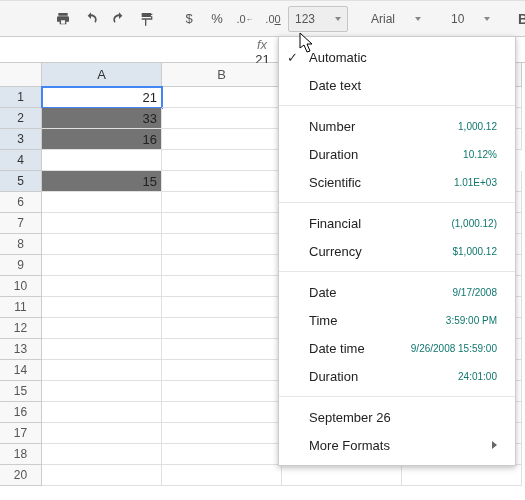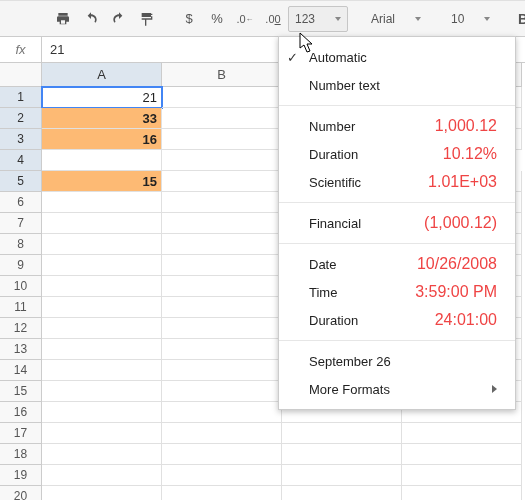--- a/index.html
+++ b/index.html
@@ -9,40 +9,40 @@
   .tbtn { min-width: 26px; height: 26px; display: flex; align-items: center; justify-content: center; cursor: pointer; color: #555; border:1px solid transparent; border-radius:2px;}
   .tbtn svg { width: 16px; height: 16px; fill: #555; }
   .sep { width: 1px; height: 22px; background: #ccc; margin: 0 6px; }
   .txtbtn { padding: 0 4px; color: #555; font-size:13px;}
   .drop { display:flex; align-items:center; gap:20px; padding:0 6px; height:26px; cursor:pointer; color:#555; border:1px solid transparent; border-radius:2px;}
   .drop.active{border-color:#c6c6c6; background:#eee;}
   .caret { width:0; height:0; border-left:3px solid transparent; border-right:3px solid transparent; border-top:4px solid #888;}
   .font-drop { width: 90px; justify-content:center;}
   .size-drop { width: 50px; justify-content:space-between;}
 
-  .formula-bar { height: 26px; display: flex; align-items: center; border-bottom: 1px solid #ccc; }
+  .formula-bar { height: 26px; display: flex; align-items: center; border-bottom: 1px solid #ccc; flex-direction: column; }
   .fx { width: 42px; text-align: center; font-style: italic; color: #777; font-size: 13px; border-right: 1px solid #ccc; height:100%; display:flex; align-items:center; justify-content:center;}
   .fval { padding: 0 8px; flex: 1; font-size: 13px; color: #333; }
 
   .grid-wrap { display: flex; position: relative; }
   .corner { width: 42px; height: 24px; background: #f8f8f8; border-right: 1px solid #ccc; border-bottom: 1px solid #ccc; }
   .cols { display: flex; flex: 1; }
   .col-h { width: 120px; height: 24px; background: #f8f8f8; border-right: 1px solid #ccc; border-bottom: 1px solid #ccc; text-align: center; line-height: 24px; color: #555; font-size: 13px;}
   .rows { position: absolute; top: 24px; left: 0; right: 0; }
   .row { display: flex; height: 21px; }
   .row-h { width: 42px; background: #f8f8f8; border-right: 1px solid #ccc; border-bottom: 1px solid #ccc; text-align: center; line-height: 21px; color: #555; font-size: 12px;}
   .cell { width: 120px; border-right: 1px solid #e0e0e0; border-bottom: 1px solid #e0e0e0; line-height: 21px; padding: 0 4px; text-align: right; font-size: 13px; color: #222; }
-  .cell.sel { background: #fdba74; font-weight: bold; }
+  .cell.sel { background: #737373; }
   .cell.active { background: #fff; outline: 2px solid #4285f4; outline-offset: -1px; }
   .col-h.sel, .row-h.sel { background:#dde6ef; color:#333; }
 
   .menu { position: absolute; top: 35px; left: 278px; width: 238px; background: #fff; border: 1px solid rgba(0,0,0,.2); box-shadow: 0 2px 6px rgba(0,0,0,.25); padding: 6px 0; z-index:10;}
   .mi { height: 28px; display: flex; align-items: center; padding: 0 18px 0 30px; cursor: pointer; font-size: 13px; color: #222; position:relative;}
   .mi .check { position:absolute; left:8px; font-size:13px; color:#333;}
-  .mi .ex { margin-left: auto; color: #ef4444; font-size: 16px; }
+  .mi .ex { margin-left: auto; color: #0f766e; font-size: 10px; }
   .msep { height: 1px; background: #e6e6e6; margin: 6px 0; }
   .mi .arrow { margin-left:auto; width:0; height:0; border-top:4px solid transparent; border-bottom:4px solid transparent; border-left:5px solid #666;}
   .cursor { position:absolute; top: 31px; left: 299px; z-index:20; pointer-events:none; }
 </style>
 </head>
 <body>
 
 <div class="app">
 
   <div class="toolbar">
@@ -222,70 +222,71 @@
           <div class="cell"></div>
         </div>
         <div class="row">
           <div class="row-h">18</div>
           <div class="cell"></div>
           <div class="cell"></div>
           <div class="cell"></div>
           <div class="cell"></div>
         </div>
         <div class="row">
-          <div class="row-h">19</div>
-          <div class="cell"></div>
-          <div class="cell"></div>
-          <div class="cell"></div>
-          <div class="cell"></div>
-        </div>
-        <div class="row">
           <div class="row-h">20</div>
           <div class="cell"></div>
           <div class="cell"></div>
           <div class="cell"></div>
           <div class="cell"></div>
         </div>
       </div>
   </div>
 
   <div class="menu">
     <div class="mi">
       <span class="check">✓</span>
       <span>Automatic</span>
     </div>
     <div class="mi">
-      <span>Number text</span>
+      <span>Date text</span>
     </div>
     <div class="msep"></div>
     <div class="mi">
       <span>Number</span>
       <span class="ex">1,000.12</span>
     </div>
     <div class="mi">
       <span>Duration</span>
       <span class="ex">10.12%</span>
     </div>
     <div class="mi">
       <span>Scientific</span>
       <span class="ex">1.01E+03</span>
     </div>
     <div class="msep"></div>
     <div class="mi">
       <span>Financial</span>
       <span class="ex">(1,000.12)</span>
     </div>
+    <div class="mi">
+      <span>Currency</span>
+      <span class="ex">$1,000.12</span>
+    </div>
     <div class="msep"></div>
     <div class="mi">
       <span>Date</span>
-      <span class="ex">10/26/2008</span>
+      <span class="ex">9/17/2008</span>
     </div>
     <div class="mi">
       <span>Time</span>
       <span class="ex">3:59:00 PM</span>
+    </div>
+    <div class="mi">
+      <span>Date time</span>
+      <span class="ex">9/26/2008 15:59:00</span>
     </div>
     <div class="mi">
       <span>Duration</span>
       <span class="ex">24:01:00</span>
     </div>
     <div class="msep"></div>
     <div class="mi">
       <span>September 26</span>
     </div>
     <div class="mi">

